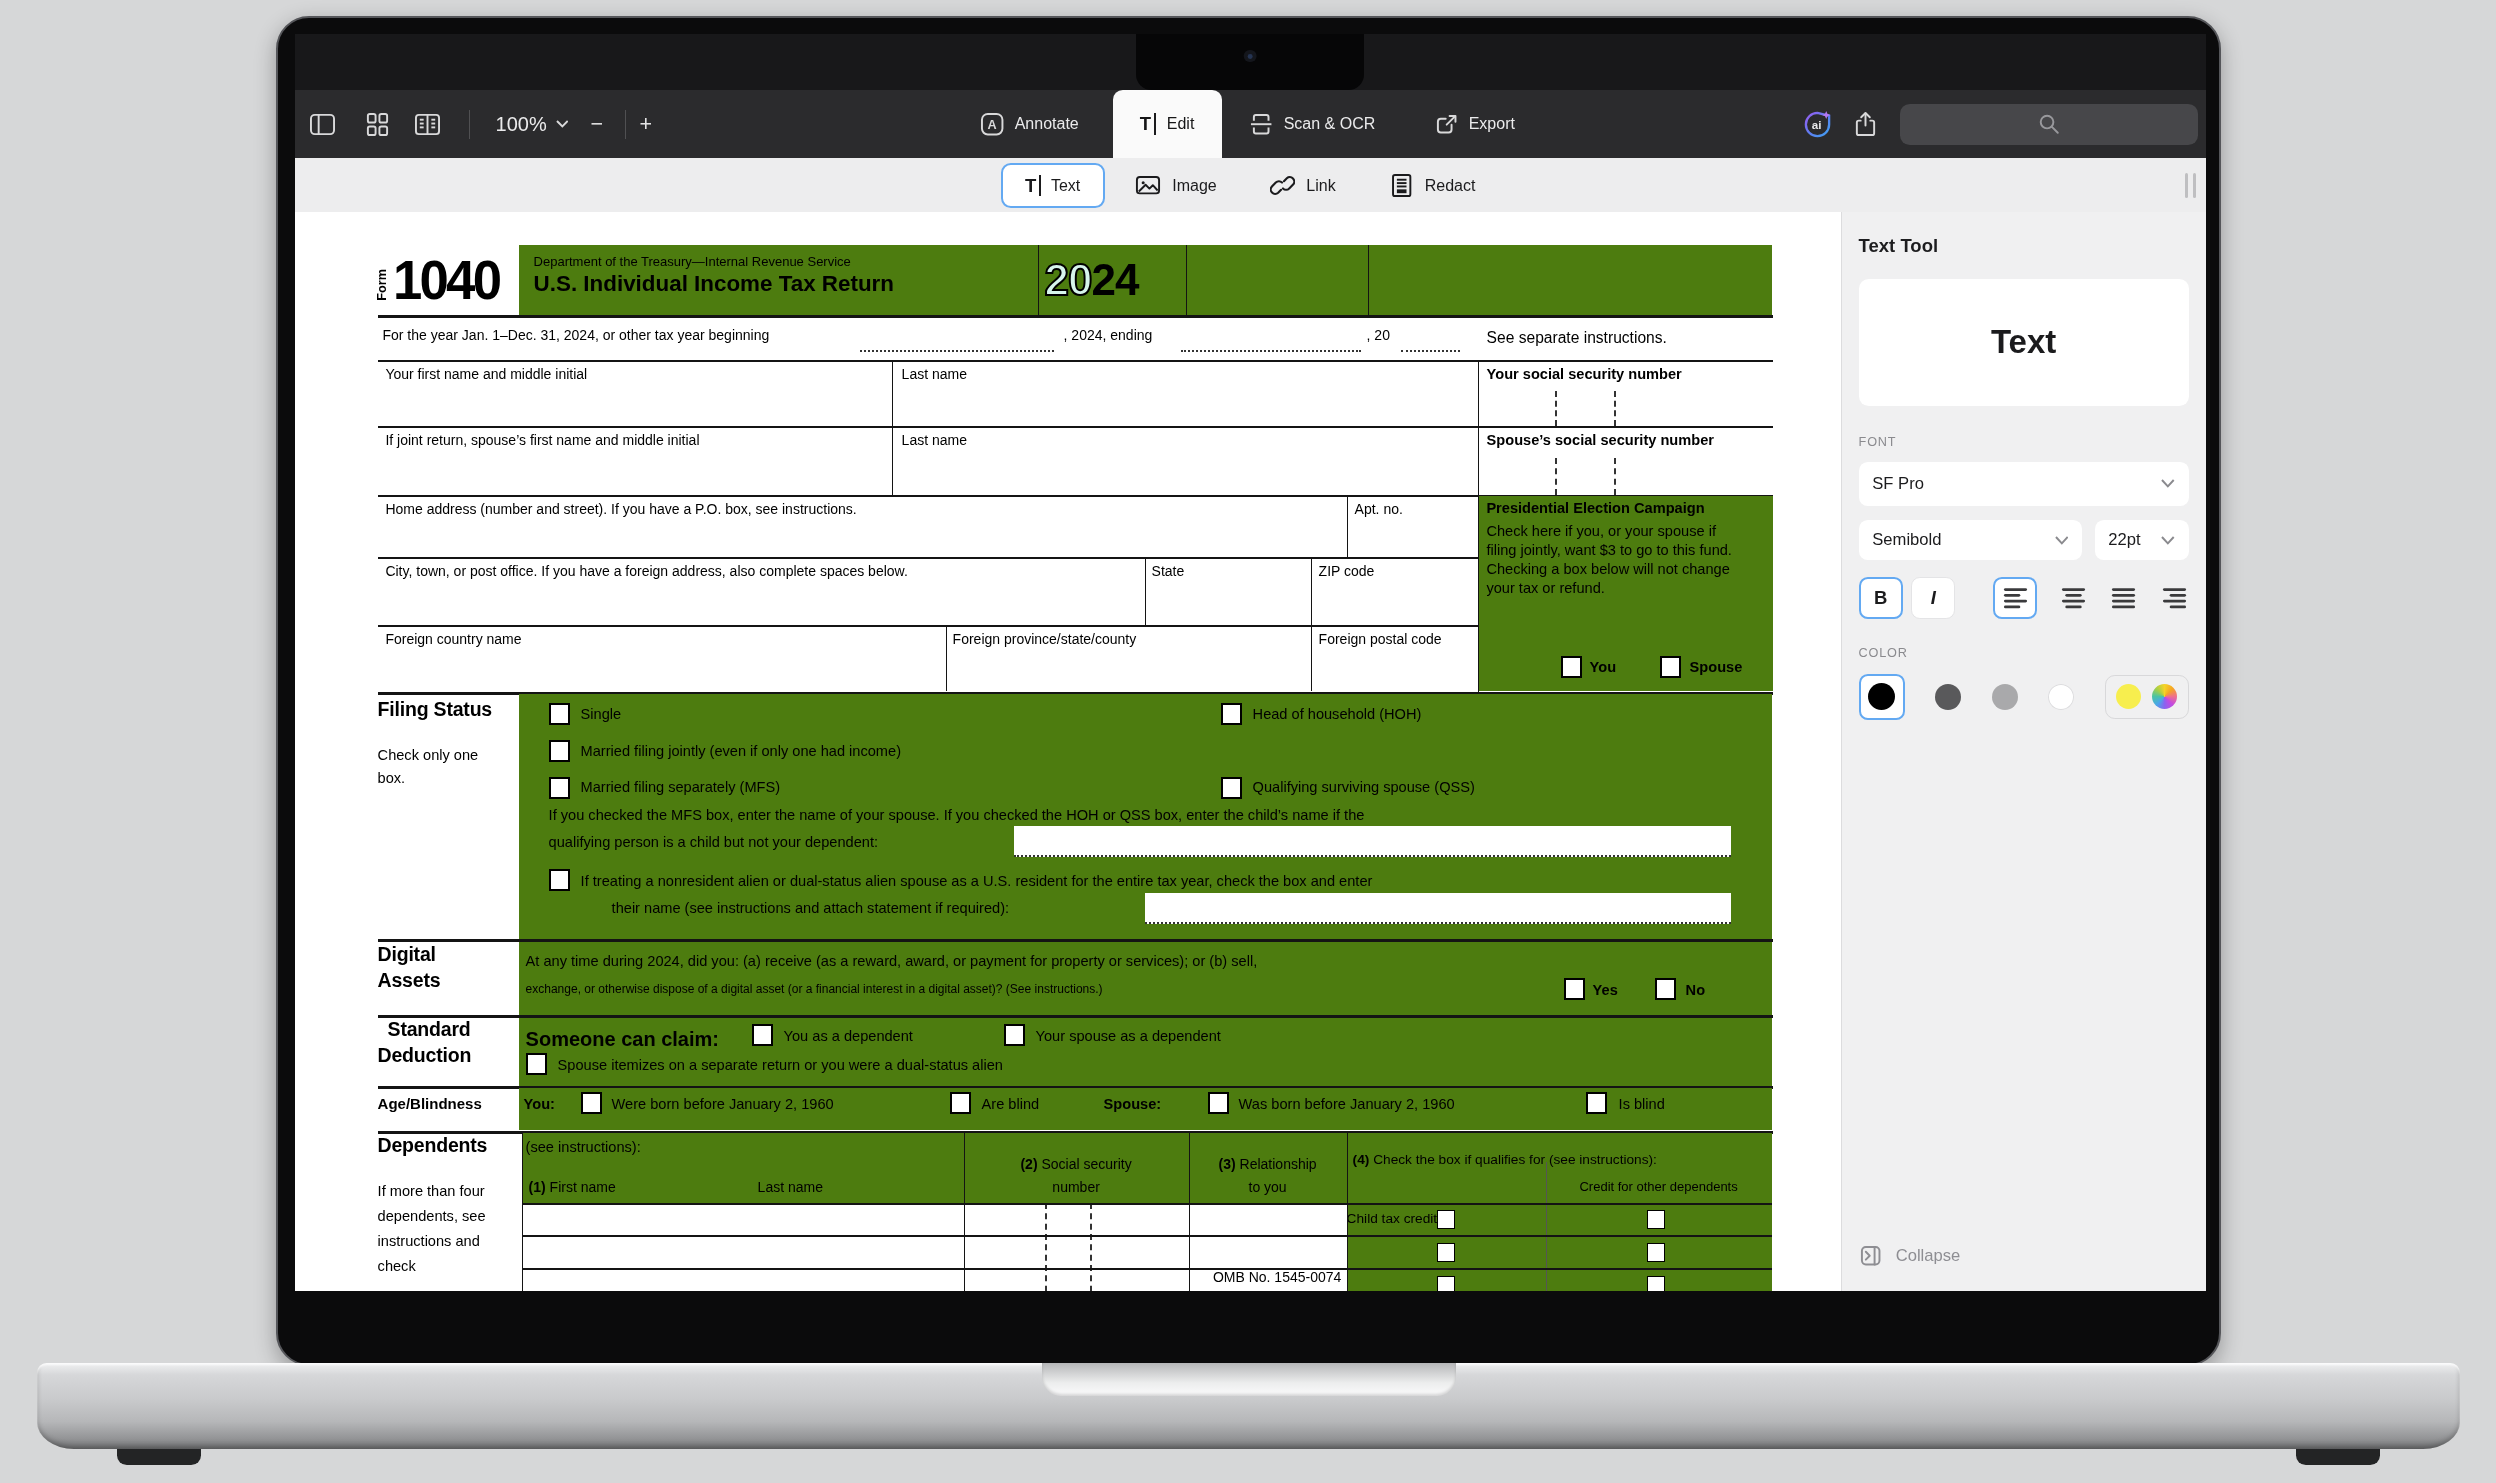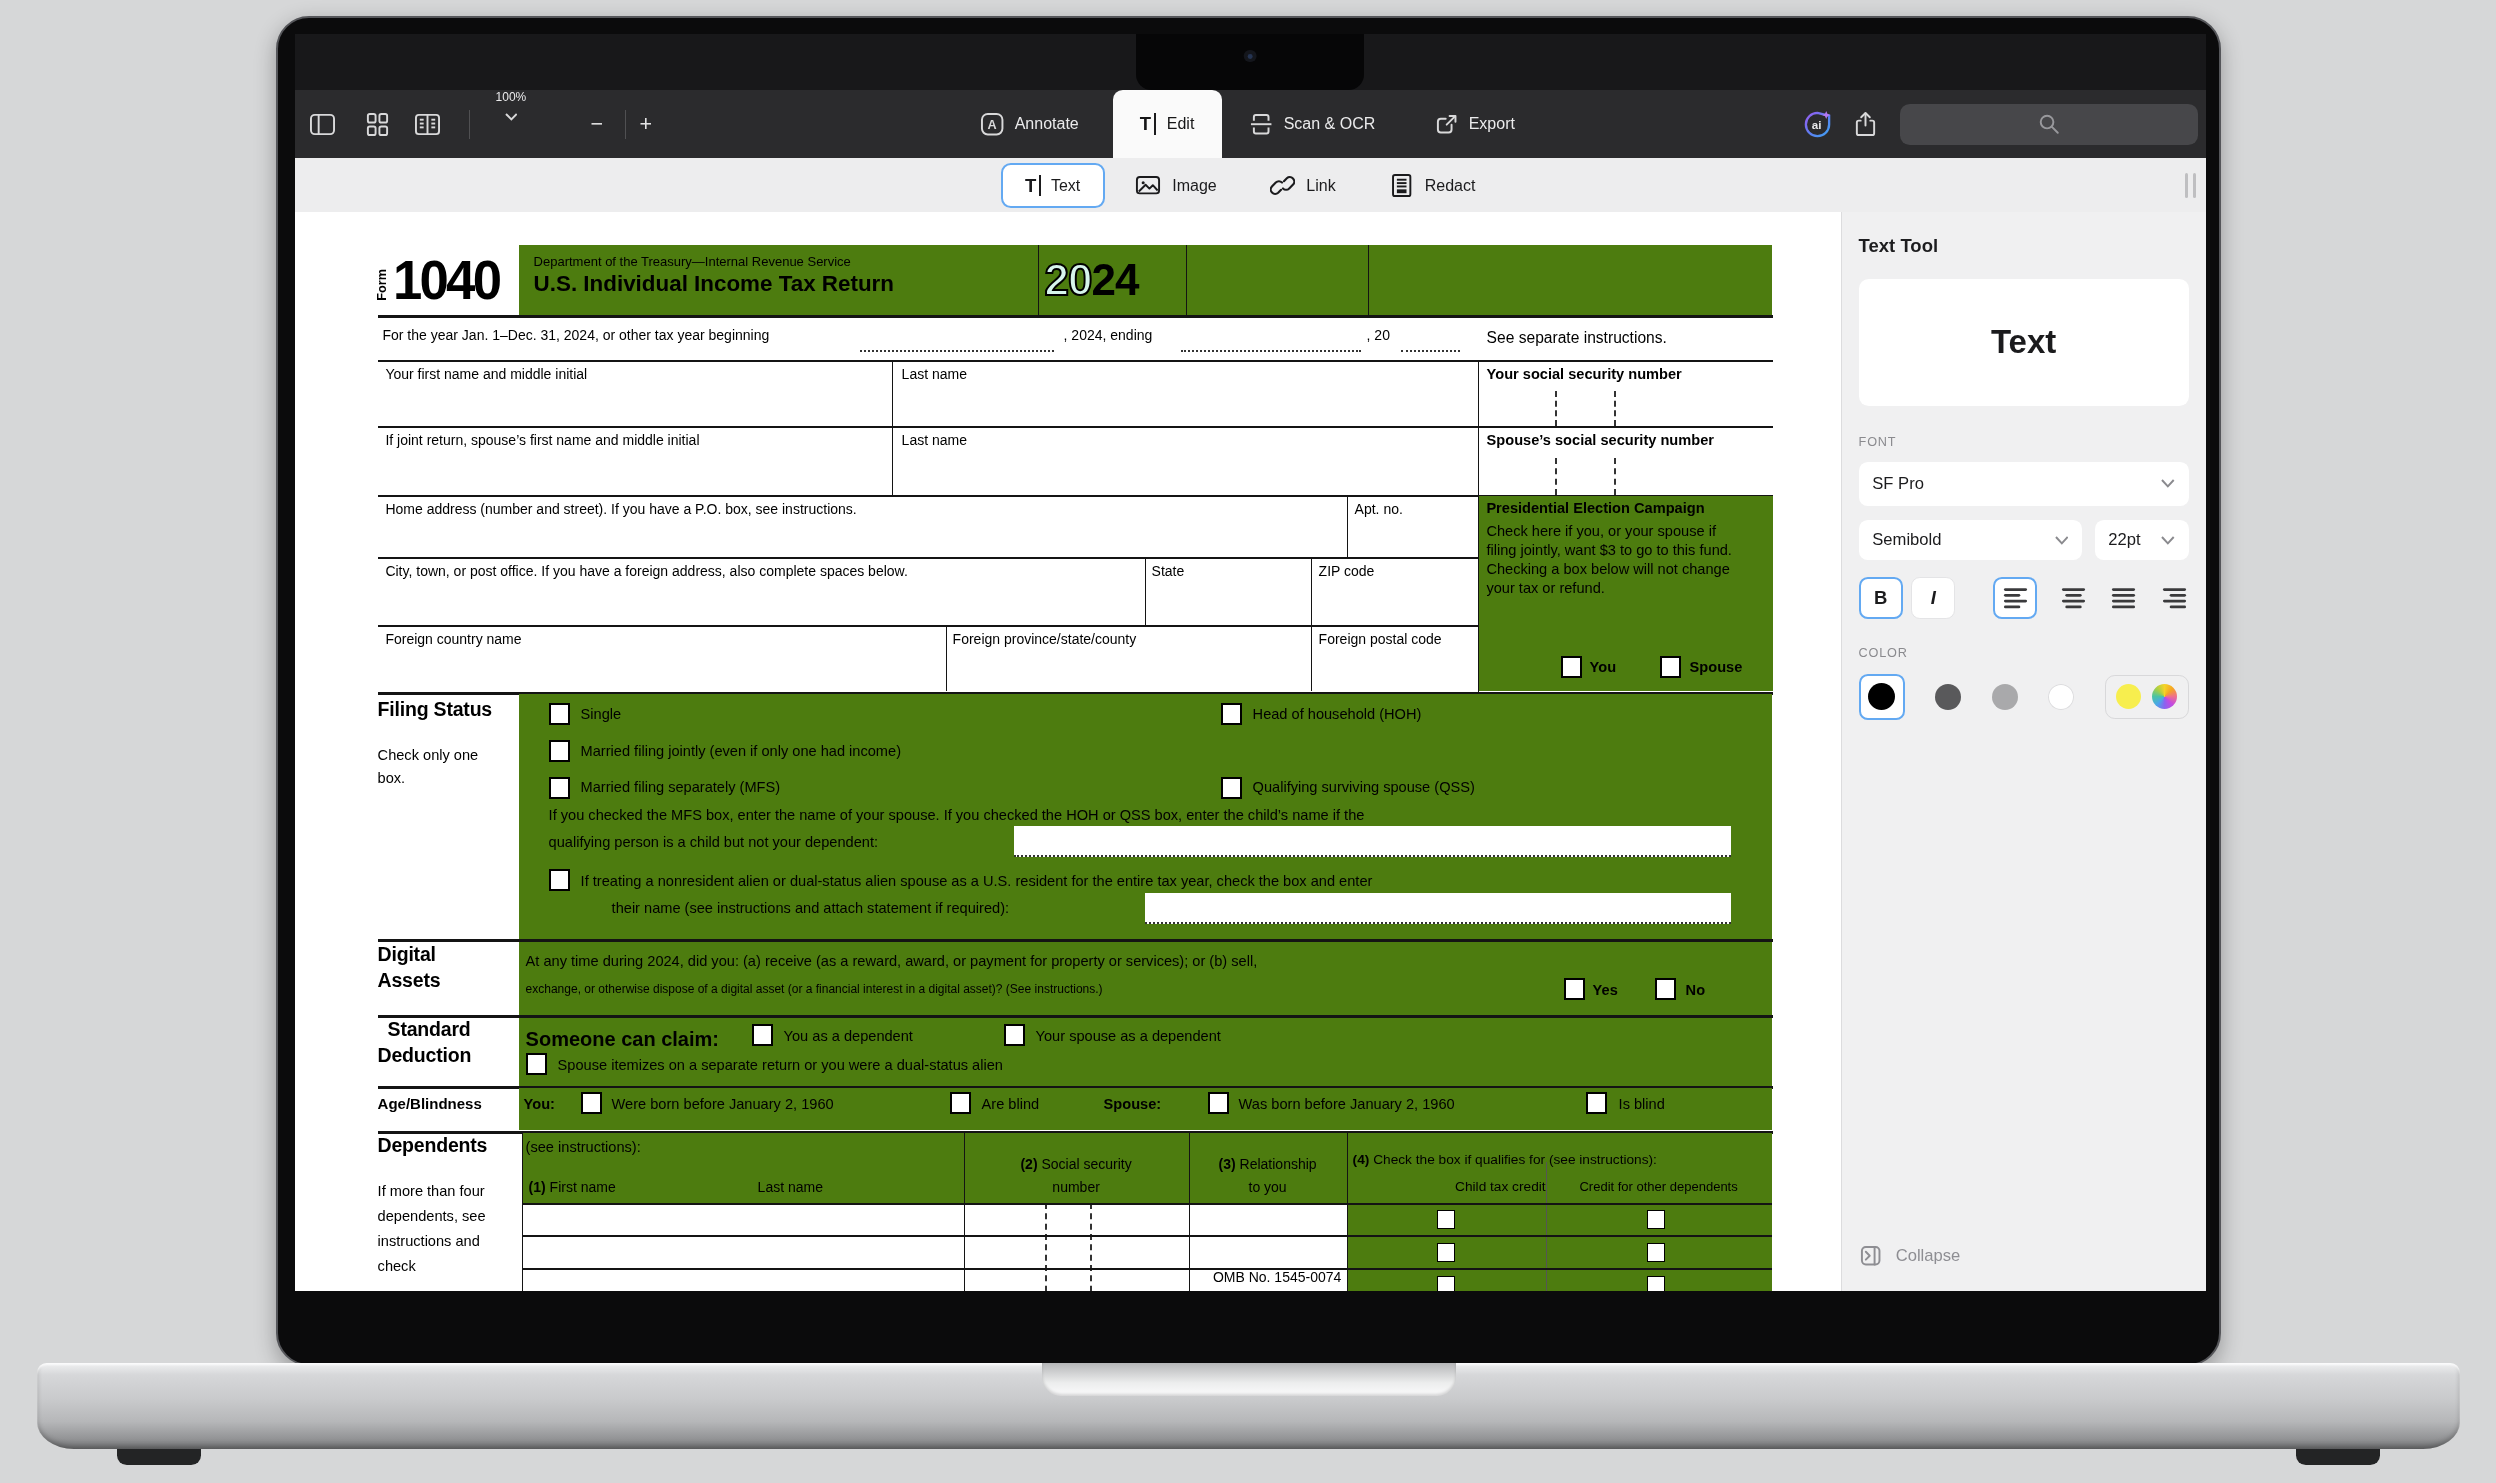--- a/index.html
+++ b/index.html
@@ -25,21 +25,21 @@
   .cam-strip { height:56px; background:#18181a; position:relative; }
   .notch { position:absolute; left:50%; transform:translateX(-50%); top:0; width:228px; height:56px; background:#060607; border-radius:0 0 15.6px 15.6px; }
   .camera { position:absolute; left:50%; top:15.6px; transform:translateX(-50%); width:12.7px; height:12.7px; border-radius:50%; background:#14161c; }
   .camera::after { content:""; position:absolute; left:3.9px; top:3.9px; width:4.9px; height:4.9px; border-radius:50%; background:#253452; }
 
   
   .toolbar { height:68px; background:#2b2b2d; position:relative; color:#e6e6e8; }
   .tb-item { position:absolute; top:0; height:68px; display:flex; align-items:center; }
   .tb-icon svg { display:block; }
   .tb-div { position:absolute; top:19.5px; width:1px; height:29px; background:#505052; }
-  .zoom-ctl { gap:9px; font-size:12px; color:#ebebec; cursor:default;flex-direction:column; }
+  .zoom-ctl { gap:9px; font-size:20px; color:#ebebec; cursor:default; }
   .zoom-sign { font-size:21.5px; color:#e3e3e4; }
   .tab { gap:10.7px; font-size:16px; color:#ebebec; }
   .tab-edit { left:818px; width:109px; background:#fafafa; border-radius:9.8px 9.8px 0 0; color:#161617; justify-content:center; }
   .ai-badge { position:relative; }
   .search-wrap { position:absolute; left:1605px; top:13.7px; width:298px; height:41px; }
   .search-input { width:100%; height:100%; background:#47474a; border:none; border-radius:9.8px; outline:none; color:#ddd; font-size:14.6px; padding:0 33px; }
   .search-glass { position:absolute; left:50%; top:50%; transform:translate(-50%,-50%); pointer-events:none; }
 
   
   .subtoolbar { height:55px; background:#ededee; border-bottom:1px solid #d5d5d6; position:relative; color:#1b1b1d; }
@@ -395,21 +395,21 @@
           <span class="lbl" style="left:148px;top:894px;font-size:14.6px">(see instructions):</span>
           <div class="abs" style="left:0;top:934px;width:138px;font-size:14.6px;line-height:25px">If more than four dependents, see instructions and check</div>
 
           <span class="lbl" style="left:151px;top:934px"><span class="b">(1)</span> <span>First name</span></span>
           <span class="lbl" style="left:380px;top:934px">Last name</span>
           <span class="lbl" style="left:586px;top:911px;width:225px;text-align:center"><span class="b">(2)</span> <span>Social security</span></span>
           <span class="lbl" style="left:586px;top:934px;width:225px;text-align:center">number</span>
           <span class="lbl" style="left:811px;top:911px;width:158px;text-align:center"><span class="b">(3)</span> <span>Relationship</span></span>
           <span class="lbl" style="left:811px;top:934px;width:158px;text-align:center">to you</span>
           <span class="lbl" style="left:975px;top:907px;font-size:13.7px"><span class="b">(4)</span> <span>Check the box if qualifies for (see instructions):</span></span>
-          <span class="lbl" style="left:969px;top:934px;width:199px;text-align:right;font-size:13.7px">Child tax credit</span>
+          <span class="lbl" style="left:969px;top:966px;width:199px;text-align:left;font-size:13.7px">Child tax credit</span>
           <span class="lbl" style="left:1168px;top:934px;width:226px;text-align:center;font-size:13px">Credit for other dependents</span>
 
           <div class="vl" style="left:144px;top:888px;width:1.5px;height:168px"></div>
           <div class="vl" style="left:586px;top:888px;width:1.5px;height:168px"></div>
           <div class="vl" style="left:811px;top:888px;width:1.5px;height:168px"></div>
           <div class="vl" style="left:969px;top:888px;width:1.5px;height:168px"></div>
           <div class="vl" style="left:1168px;top:917px;width:1px;height:139px;background:#555"></div>
           <div class="vdash" style="left:667px;top:958px;height:99px"></div>
           <div class="vdash" style="left:712px;top:958px;height:99px"></div>
           <div class="hl" style="left:144px;top:958px;width:1250px;height:2px"></div>

